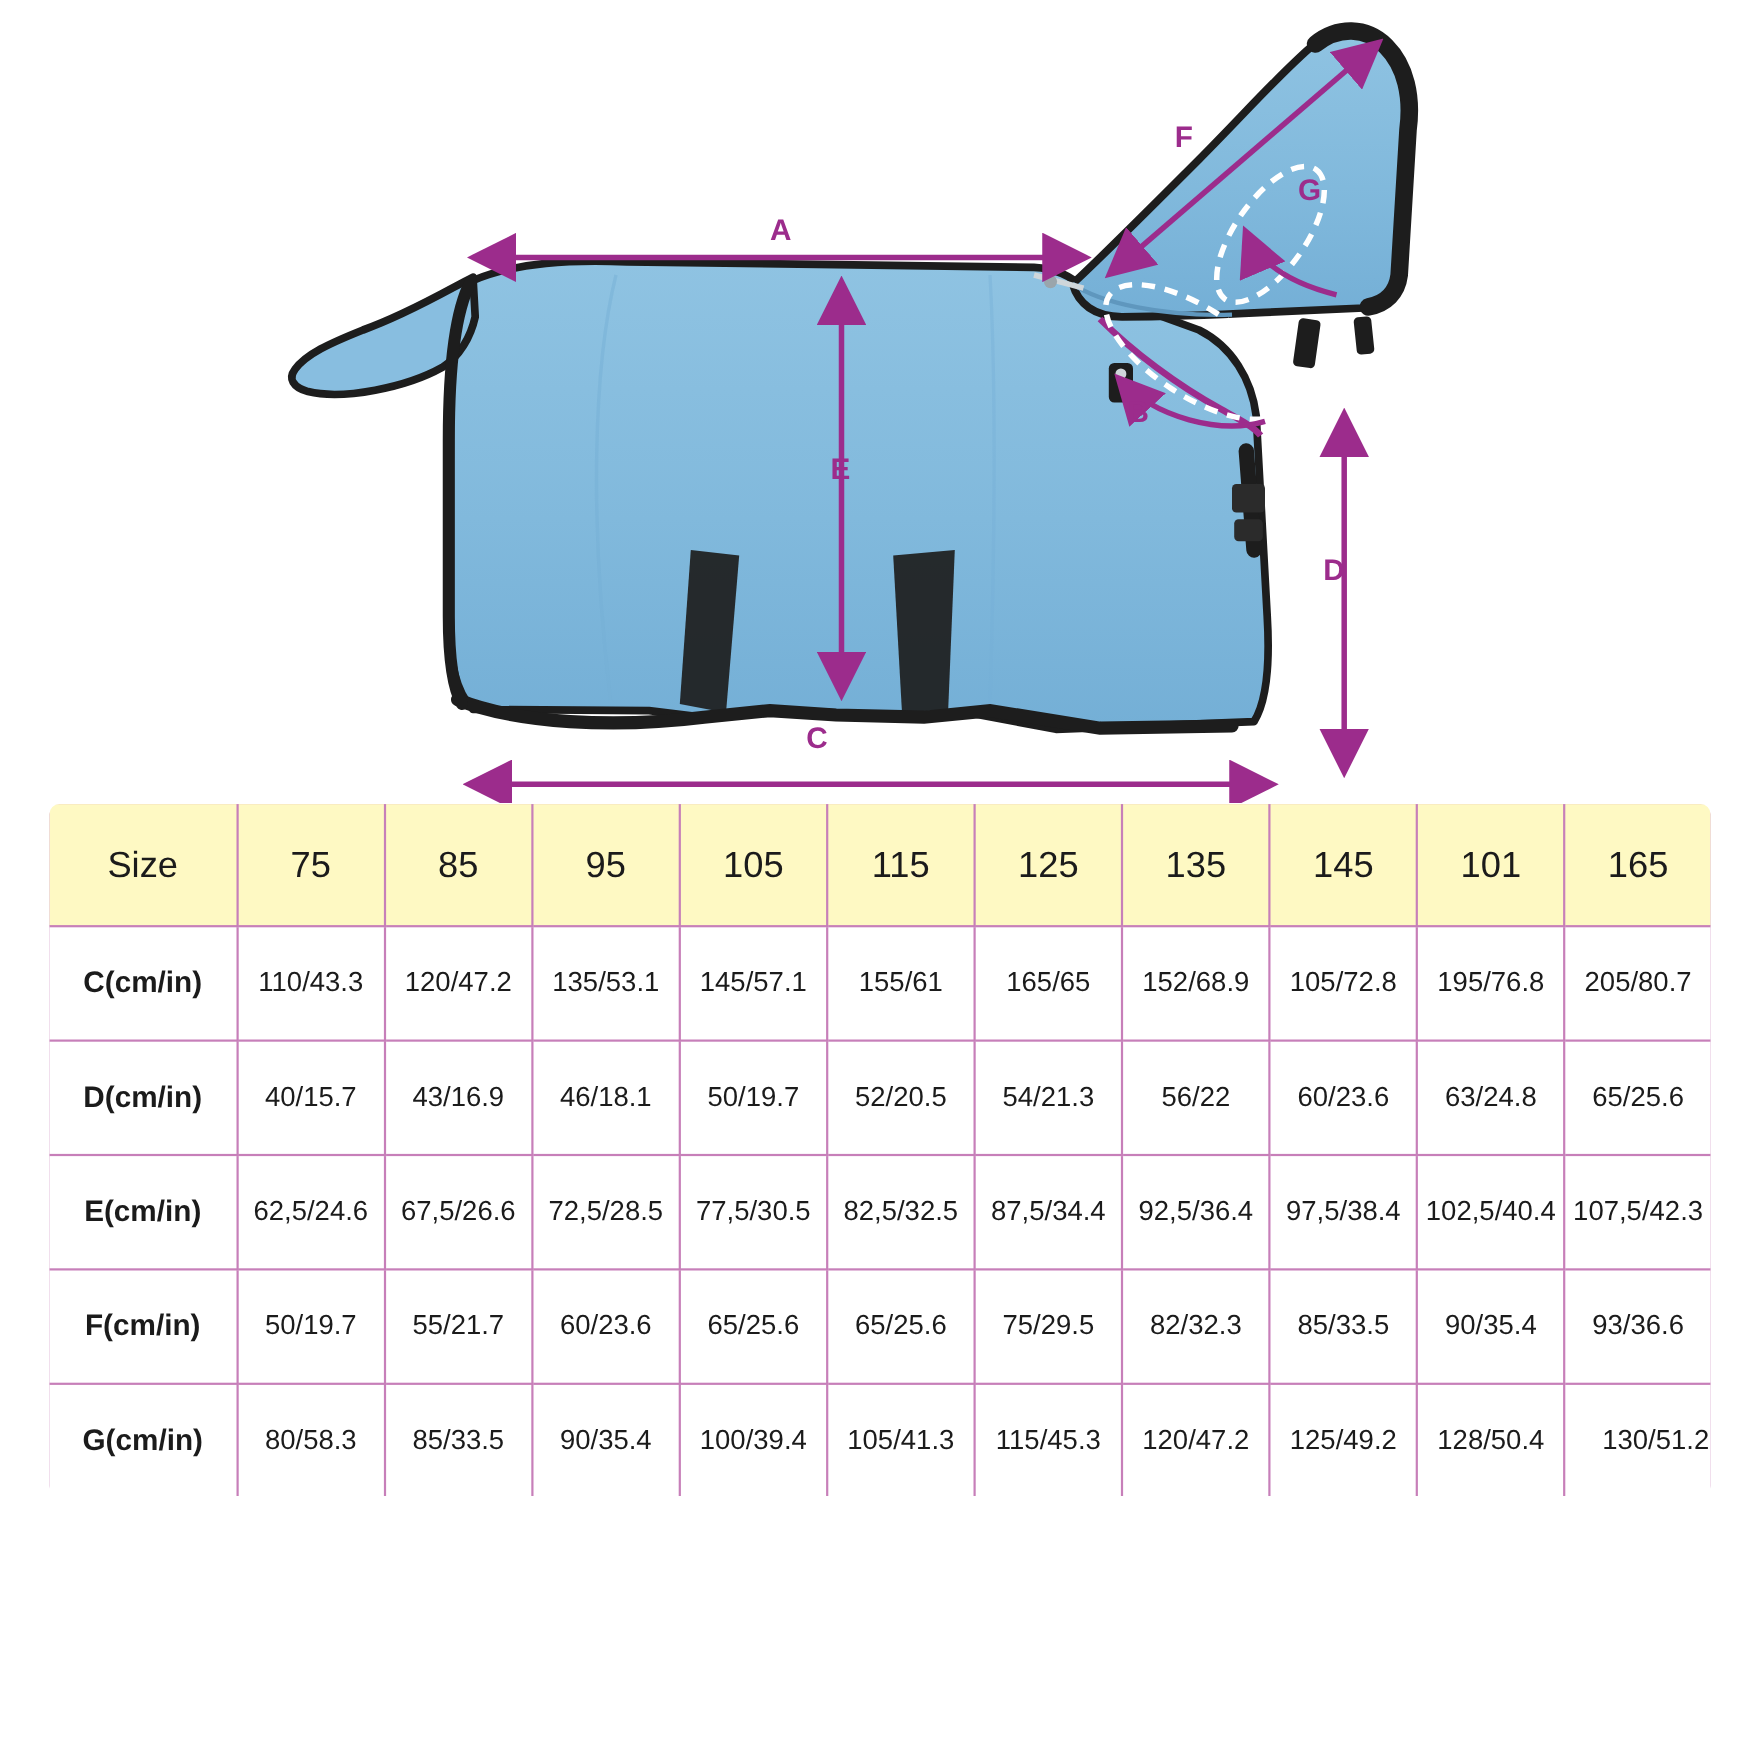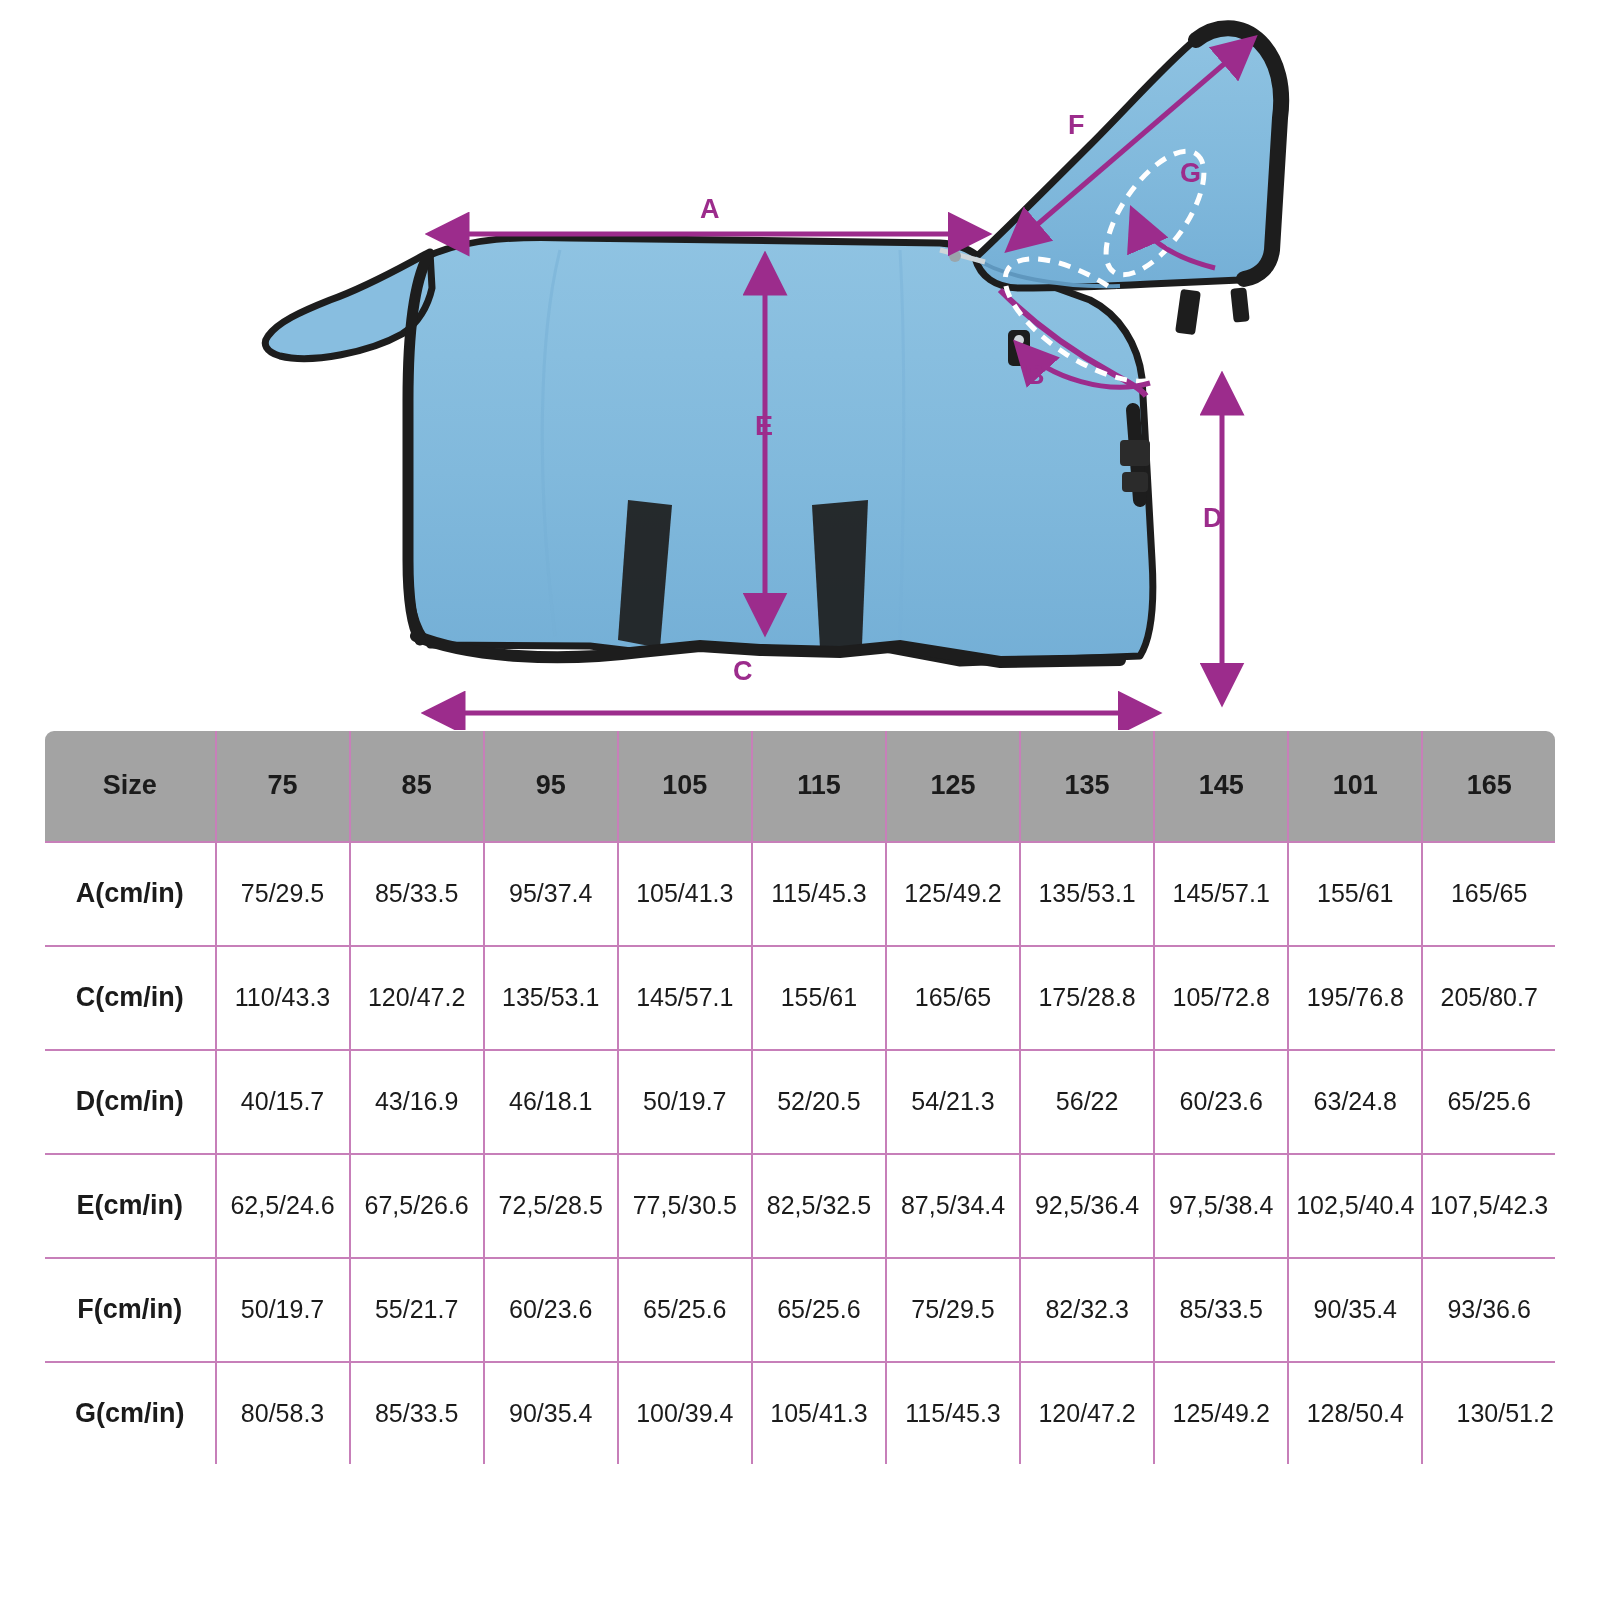--- a/index.html
+++ b/index.html
@@ -57,23 +57,23 @@
     border: 2px solid #C77FB9;
     text-align: center;
     vertical-align: middle;
     font-family: "Liberation Sans", sans-serif;
     color: #1b1b1b;
     font-size: 25px;
     padding: 0;
     height: 104px;
   }
   table.size-table thead th {
-    background: #a3a3a3;
-    font-weight: bold;
-    font-size: 27px;
+    background: #fef9c3;
+    font-weight: normal;
+    font-size: 33px;
     height: 112px;
   }
   table.size-table tbody td.rowhead {
     font-weight: bold;
     font-size: 27px;
     background: #ffffff;
   }
   table.size-table tbody td {
     background: #ffffff;
   }
@@ -247,41 +247,28 @@
           <th>115</th>
           <th>125</th>
           <th>135</th>
           <th>145</th>
           <th>101</th>
           <th>165</th>
         </tr>
       </thead>
       <tbody>
         <tr>
-          <td class="rowhead">A(cm/in)</td>
-          <td>75/29.5</td>
-          <td>85/33.5</td>
-          <td>95/37.4</td>
-          <td>105/41.3</td>
-          <td>115/45.3</td>
-          <td>125/49.2</td>
-          <td>135/53.1</td>
-          <td>145/57.1</td>
-          <td>155/61</td>
-          <td>165/65</td>
-        </tr>
-        <tr>
           <td class="rowhead">C(cm/in)</td>
           <td>110/43.3</td>
           <td>120/47.2</td>
           <td>135/53.1</td>
           <td>145/57.1</td>
           <td>155/61</td>
           <td>165/65</td>
-          <td>175/28.8</td>
+          <td>152/68.9</td>
           <td>105/72.8</td>
           <td>195/76.8</td>
           <td>205/80.7</td>
         </tr>
         <tr>
           <td class="rowhead">D(cm/in)</td>
           <td>40/15.7</td>
           <td>43/16.9</td>
           <td>46/18.1</td>
           <td>50/19.7</td>

